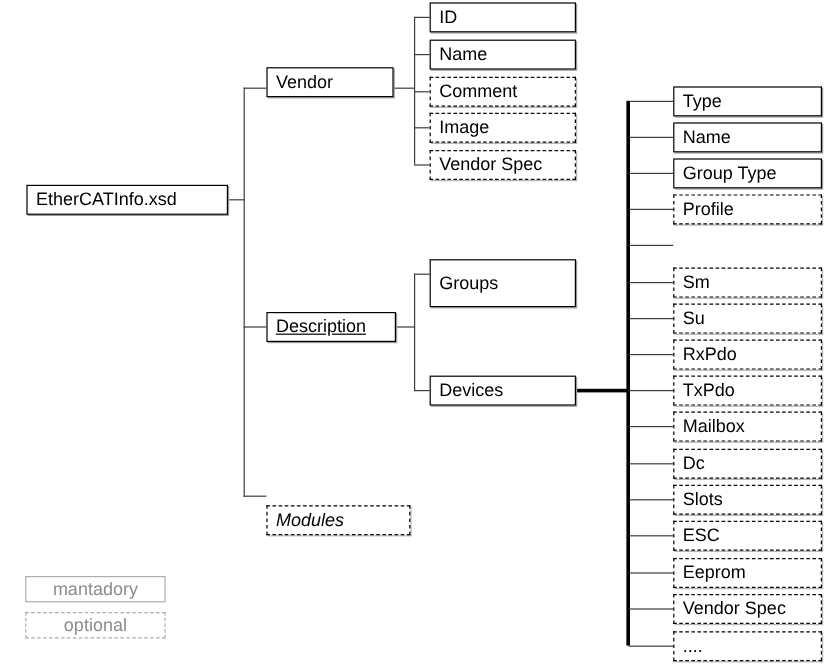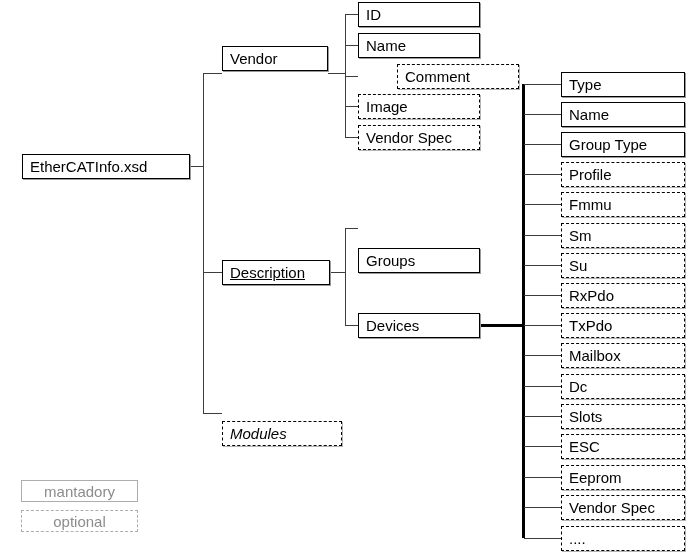--- a/index.html
+++ b/index.html
@@ -106,68 +106,65 @@
   <div class="line h" style="left:524px; top:416px; width:37px;"></div>
   <div class="line h" style="left:524px; top:446px; width:37px;"></div>
   <div class="line h" style="left:524px; top:477px; width:37px;"></div>
   <div class="line h" style="left:524px; top:507px; width:37px;"></div>
   <div class="line h" style="left:524px; top:538px; width:37px;"></div>
 
   <div class="node mandatory" style="left:22px; top:154px; width:168px; height:25px;text-align:right;">
     <span>EtherCATInfo.xsd</span>
   </div>
 
-  <div class="node mandatory" style="left:222px; top:46px; width:106px; height:25px;">
+  <div class="node mandatory" style="left:222px; top:56px; width:106px; height:25px;">
     <span>Vendor</span>
   </div>
   <div class="node mandatory" style="left:222px; top:260px; width:108px; height:25px;text-decoration:underline;">
     <span>Description</span>
   </div>
   <div class="node optional" style="left:222px; top:421px; width:120px; height:25px;font-style:italic;">
     <span>Modules</span>
   </div>
 
   <div class="node mandatory" style="left:358px; top:2px; width:122px; height:25px;">
     <span>ID</span>
   </div>
   <div class="node mandatory" style="left:358px; top:33px; width:122px; height:25px;">
     <span>Name</span>
   </div>
-  <div class="node optional" style="left:358px; top:64px; width:122px; height:25px;margin-left:39px;">
+  <div class="node optional" style="left:358px; top:64px; width:122px; height:25px;">
     <span>Comment</span>
   </div>
   <div class="node optional" style="left:358px; top:94px; width:122px; height:25px;">
     <span>Image</span>
   </div>
   <div class="node optional" style="left:358px; top:125px; width:122px; height:25px;">
     <span>Vendor Spec</span>
   </div>
 
-  <div class="node mandatory" style="left:358px; top:216px; width:122px; height:25px;margin-top:32px;">
+  <div class="node mandatory" style="left:358px; top:216px; width:122px; height:40px;">
     <span>Groups</span>
   </div>
   <div class="node mandatory" style="left:358px; top:313px; width:122px; height:25px;">
     <span>Devices</span>
   </div>
 
   <div class="node mandatory" style="left:561px; top:72px; width:124px; height:25px;">
     <span>Type</span>
   </div>
   <div class="node mandatory" style="left:561px; top:102px; width:124px; height:25px;">
     <span>Name</span>
   </div>
   <div class="node mandatory" style="left:561px; top:132px; width:124px; height:25px;">
     <span>Group Type</span>
   </div>
   <div class="node optional" style="left:561px; top:162px; width:124px; height:25px;">
     <span>Profile</span>
   </div>
-  <div class="node optional" style="left:561px; top:192px; width:124px; height:25px;">
-    <span>Fmmu</span>
-  </div>
   <div class="node optional" style="left:561px; top:223px; width:124px; height:25px;">
     <span>Sm</span>
   </div>
   <div class="node optional" style="left:561px; top:253px; width:124px; height:25px;">
     <span>Su</span>
   </div>
   <div class="node optional" style="left:561px; top:283px; width:124px; height:25px;">
     <span>RxPdo</span>
   </div>
   <div class="node optional" style="left:561px; top:313px; width:124px; height:25px;">

